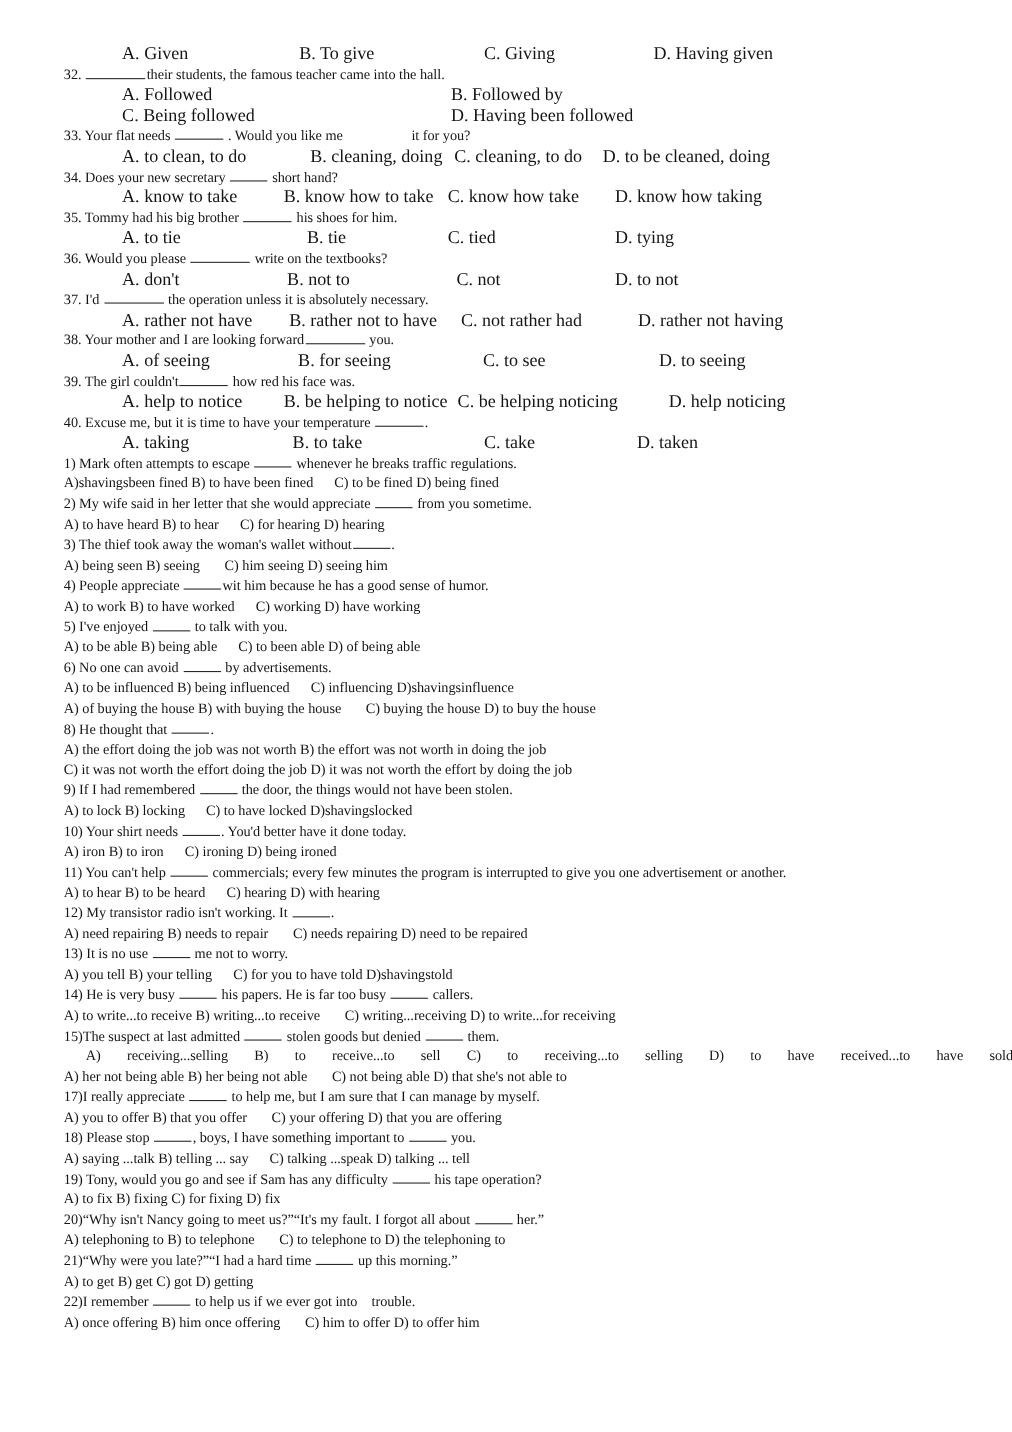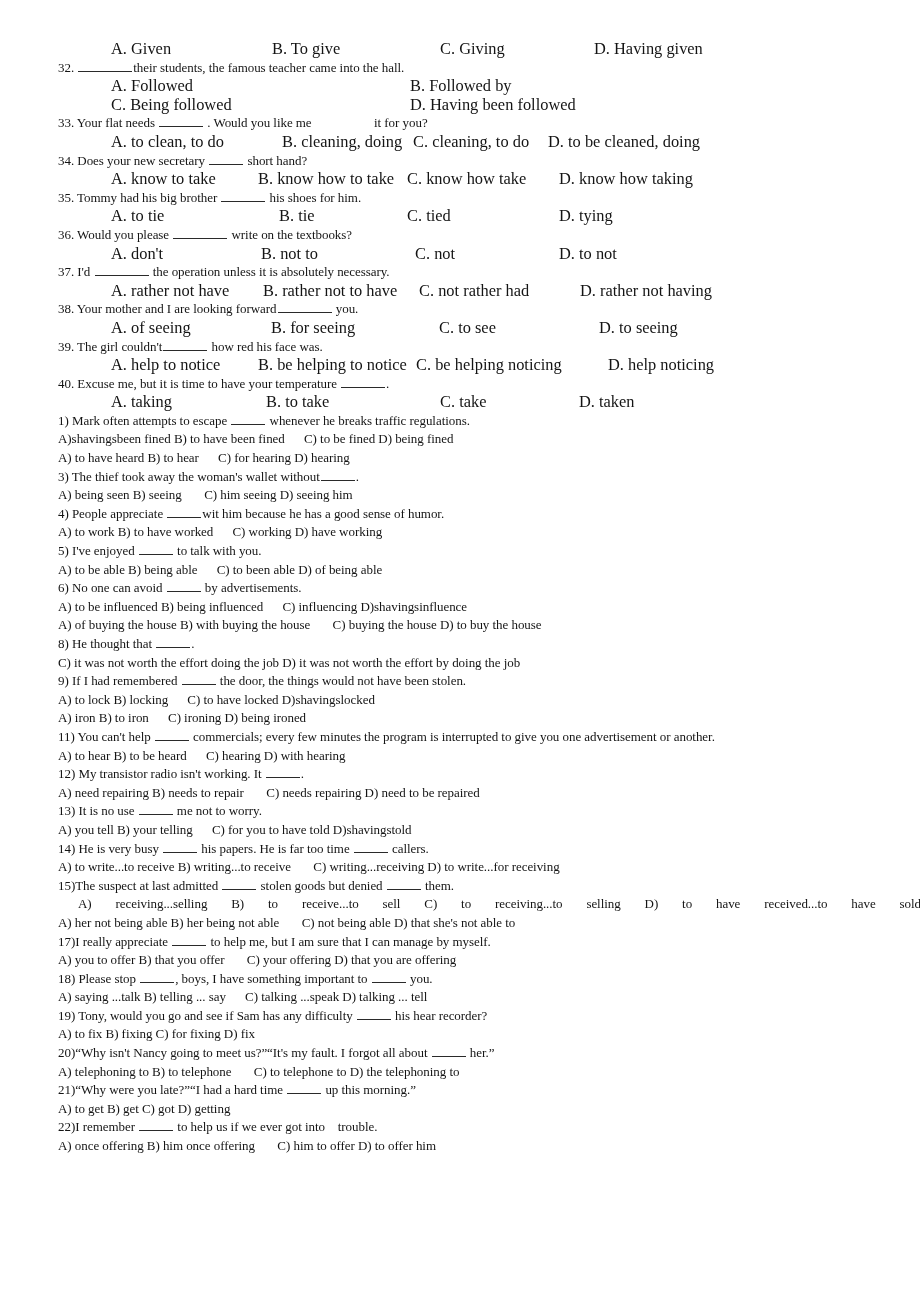--- a/index.html
+++ b/index.html
@@ -151,68 +151,71 @@
   <div class="optrow">
     <span class="op" style="left:53px">A. taking</span>
     <span class="op" style="left:208px">B. to take</span>
     <span class="op" style="left:382px">C. take</span>
     <span class="op" style="left:521px">D. taken</span>
   </div>
 
   <div class="ln"><span>1) Mark often attempts to escape </span><span class="blank w2"></span><span> whenever he breaks traffic regulations.</span></div>
   <div class="ln">A)shavingsbeen fined B) to have been fined      C) to be fined D) being fined</div>
 
+  <div class="ln"><span>2) My wife said in her letter that she would appreciate </span><span class="blank w2"></span><span> from you sometime.</span></div>
   <div class="ln">A) to have heard B) to hear      C) for hearing D) hearing</div>
 
   <div class="ln"><span>3) The thief took away the woman's wallet without</span><span class="blank w2"></span><span>.</span></div>
   <div class="ln">A) being seen B) seeing       C) him seeing D) seeing him</div>
 
   <div class="ln"><span>4) People appreciate </span><span class="blank w2"></span><span>wit him because he has a good sense of humor.</span></div>
   <div class="ln">A) to work B) to have worked      C) working D) have working</div>
 
   <div class="ln"><span>5) I've enjoyed </span><span class="blank w2"></span><span> to talk with you.</span></div>
   <div class="ln">A) to be able B) being able      C) to been able D) of being able</div>
 
   <div class="ln"><span>6) No one can avoid </span><span class="blank w2"></span><span> by advertisements.</span></div>
   <div class="ln">A) to be influenced B) being influenced      C) influencing D)shavingsinfluence</div>
 
   <div class="ln">A) of buying the house B) with buying the house       C) buying the house D) to buy the house</div>
 
   <div class="ln"><span>8) He thought that </span><span class="blank w2"></span><span>.</span></div>
+  <div class="ln">A) the effort doing the job was not worth B) the effort was not worth in doing the job</div>
   <div class="ln">C) it was not worth the effort doing the job D) it was not worth the effort by doing the job</div>
 
   <div class="ln"><span>9) If I had remembered </span><span class="blank w2"></span><span> the door, the things would not have been stolen.</span></div>
   <div class="ln">A) to lock B) locking      C) to have locked D)shavingslocked</div>
 
+  <div class="ln"><span>10) Your shirt needs </span><span class="blank w2"></span><span>. You'd better have it done today.</span></div>
   <div class="ln">A) iron B) to iron      C) ironing D) being ironed</div>
 
   <div class="ln"><span>11) You can't help </span><span class="blank w2"></span><span> commercials; every few minutes the program is interrupted to give you one advertisement or another.</span></div>
   <div class="ln">A) to hear B) to be heard      C) hearing D) with hearing</div>
 
   <div class="ln"><span>12) My transistor radio isn't working. It </span><span class="blank w2"></span><span>.</span></div>
   <div class="ln">A) need repairing B) needs to repair       C) needs repairing D) need to be repaired</div>
 
   <div class="ln"><span>13) It is no use </span><span class="blank w2"></span><span> me not to worry.</span></div>
   <div class="ln">A) you tell B) your telling      C) for you to have told D)shavingstold</div>
 
-  <div class="ln"><span>14) He is very busy </span><span class="blank w2"></span><span> his papers. He is far too time </span><span class="blank w2"></span><span> callers.</span></div>
+  <div class="ln"><span>14) He is very busy </span><span class="blank w2"></span><span> his papers. He is far too busy </span><span class="blank w2"></span><span> callers.</span></div>
   <div class="ln">A) to write...to receive B) writing...to receive       C) writing...receiving D) to write...for receiving</div>
 
   <div class="ln"><span>15)The suspect at last admitted </span><span class="blank w2"></span><span> stolen goods but denied </span><span class="blank w2"></span><span> them.</span></div>
   <div class="ln justify"><span>A) receiving...selling</span> <span>B) to receive...to sell</span> <span>C) to receiving...to selling</span> <span>D) to have received...to have sold</span></div>
 
   <div class="ln">A) her not being able B) her being not able       C) not being able D) that she's not able to</div>
 
   <div class="ln"><span>17)I really appreciate </span><span class="blank w2"></span><span> to help me, but I am sure that I can manage by myself.</span></div>
   <div class="ln">A) you to offer B) that you offer       C) your offering D) that you are offering</div>
 
   <div class="ln"><span>18) Please stop </span><span class="blank w2"></span><span>, boys, I have something important to </span><span class="blank w2"></span><span> you.</span></div>
   <div class="ln">A) saying ...talk B) telling ... say      C) talking ...speak D) talking ... tell</div>
 
-  <div class="ln"><span>19) Tony, would you go and see if Sam has any difficulty </span><span class="blank w2"></span><span> his hear recorder?</span></div>
+  <div class="ln"><span>19) Tony, would you go and see if Sam has any difficulty </span><span class="blank w2"></span><span> his tape operation?</span></div>
   <div class="ln">A) to fix B) fixing C) for fixing D) fix</div>
 
   <div class="ln"><span>20)“Why isn't Nancy going to meet us?”“It's my fault. I forgot all about </span><span class="blank w2"></span><span> her.”</span></div>
   <div class="ln">A) telephoning to B) to telephone       C) to telephone to D) the telephoning to</div>
 
   <div class="ln"><span>21)“Why were you late?”“I had a hard time </span><span class="blank w2"></span><span> up this morning.”</span></div>
   <div class="ln">A) to get B) get C) got D) getting</div>
 
   <div class="ln"><span>22)I remember </span><span class="blank w2"></span><span> to help us if we ever got into    trouble.</span></div>
   <div class="ln">A) once offering B) him once offering       C) him to offer D) to offer him</div>

